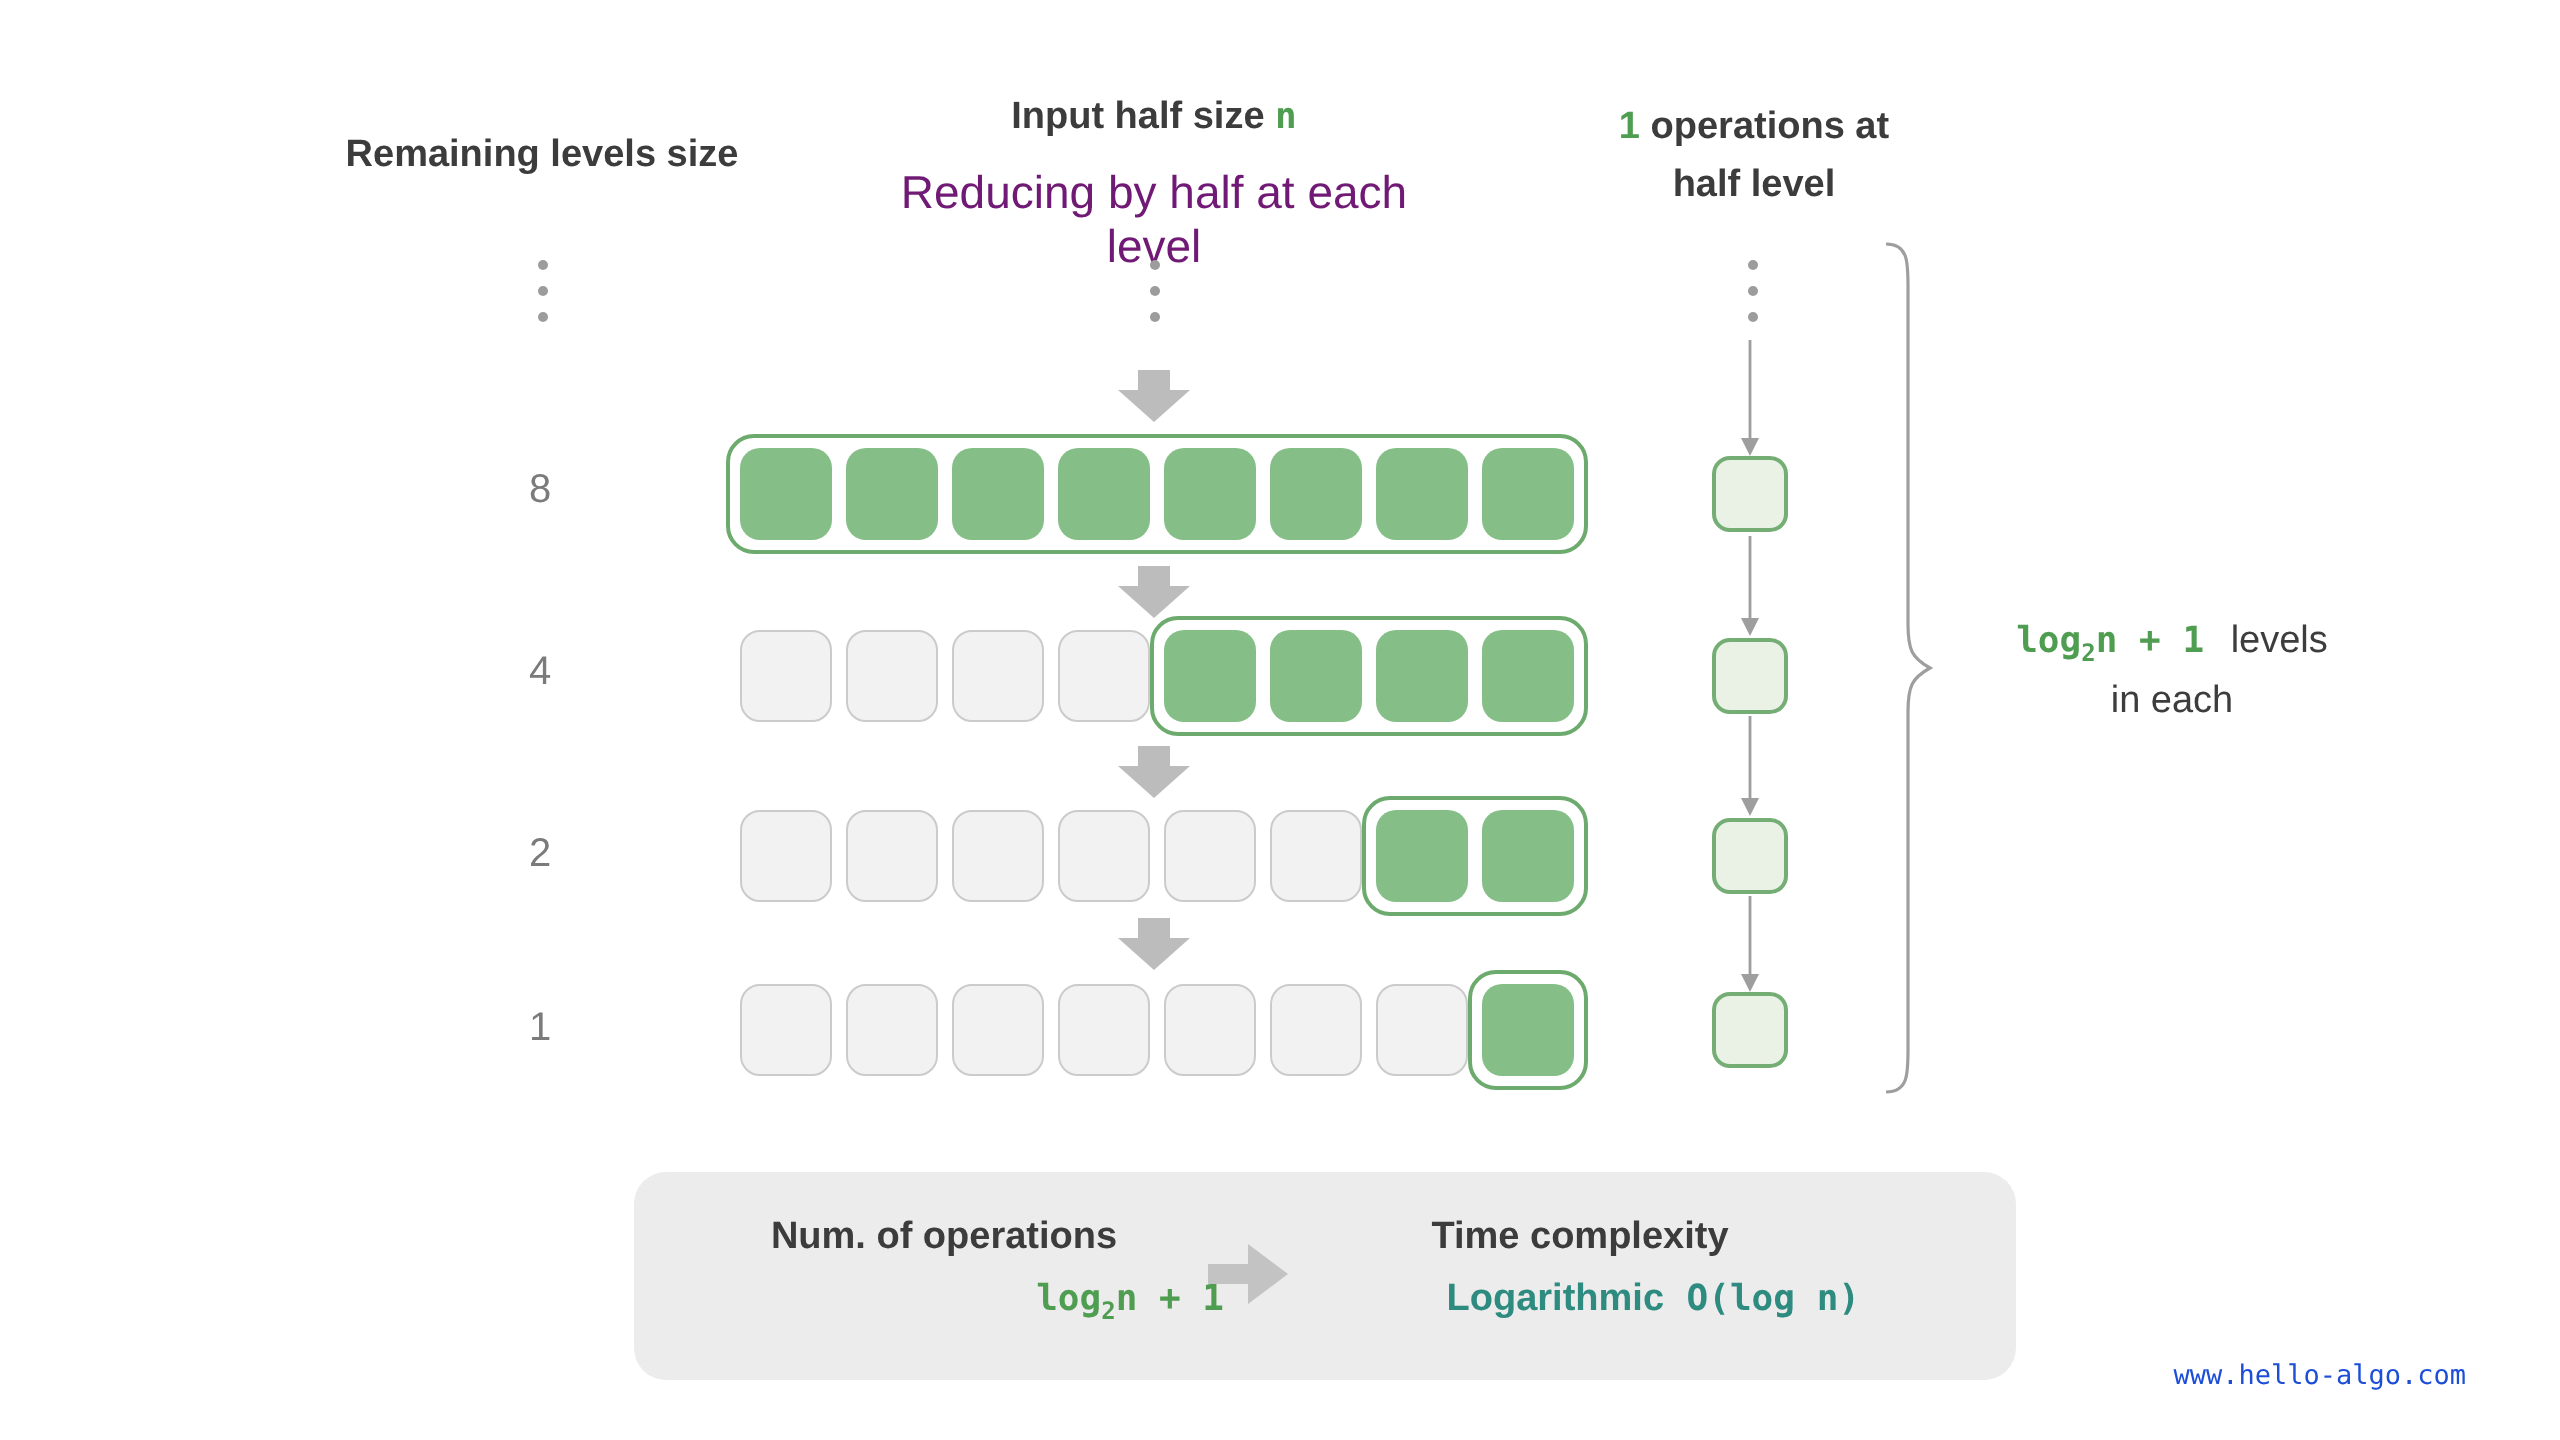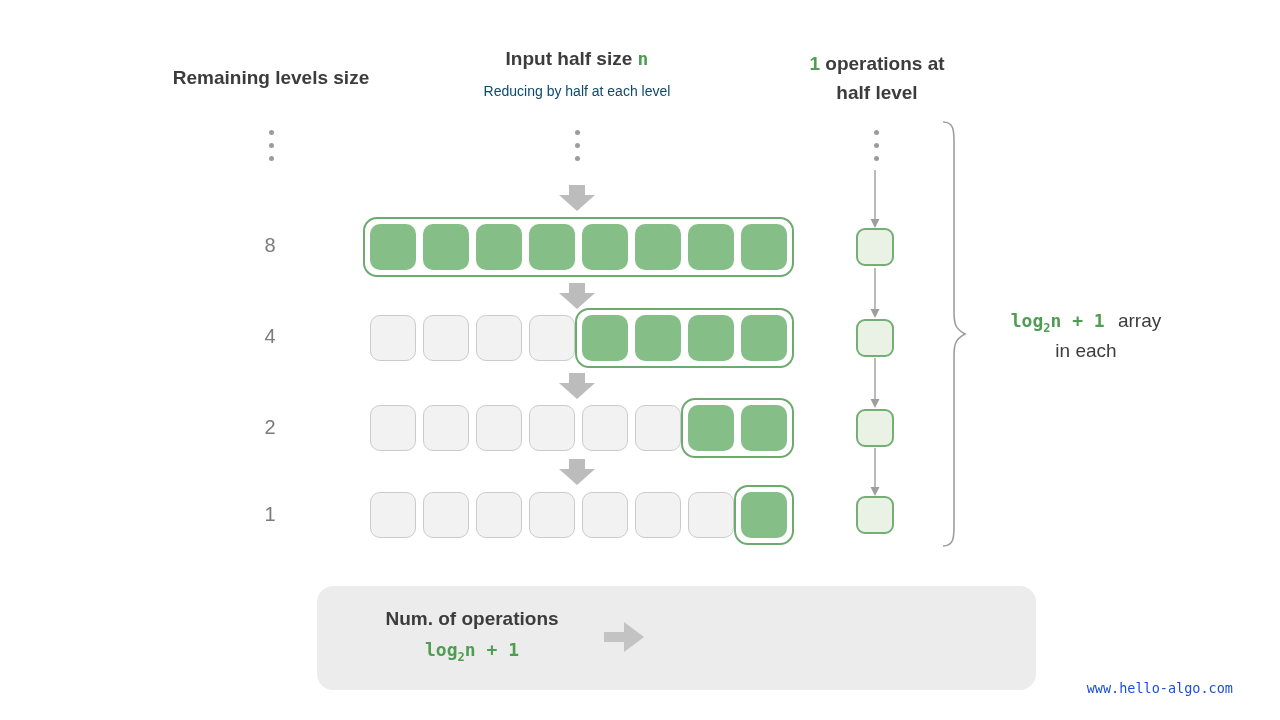--- a/index.html
+++ b/index.html
@@ -3,43 +3,43 @@
 <meta charset="utf-8">
 <style>
   html,body{margin:0;padding:0;}
   body{
     width:1280px;height:720px;position:relative;background:#ffffff;
     font-family:"Liberation Sans", sans-serif;color:#3c3c3c;overflow:hidden;
   }
   .abs{position:absolute;}
   .ctr{text-align:center;}
   .hdr{font-weight:bold;font-size:19px;color:#3c3c3c;line-height:27px;}
-  .subhdr{font-size:14px;color:#0c4a6e;}
+  .subhdr{font-size:23px;color:#701a75;}
   .mono{font-family:"DejaVu Sans Mono", monospace;}
   .green{color:#4f9d51;}
   .teal{color:#2e8b80;}
   .gmono{font-family:"DejaVu Sans Mono", monospace;font-weight:bold;color:#4f9d51;}
   sub.s2{font-size:12px;line-height:0;}
   
   .vdots{width:6px;}
   .vdots .dot{width:5px;height:5px;border-radius:50%;background:#9c9c9c;margin:0 auto 8px auto;}
   
   .row-strip{display:flex;gap:7px;align-items:center;height:46px;}
   .cell{width:46px;height:46px;border-radius:10px;box-sizing:border-box;flex:0 0 46px;}
   .cell.gray{background:#f2f2f2;border:1.5px solid #cbcbcb;}
   .cell.green{background:#85bf87;}
   .wrap{display:flex;gap:7px;padding:5px;border:2px solid #6cab6d;border-radius:14px;
         background:#ffffff;margin:-7px;}
   .row-label{font-size:20px;color:#7b7b7b;width:60px;text-align:center;}
   
   .op-sq{width:38px;height:38px;border-radius:9px;background:#eaf2e6;border:2.5px solid #74ae75;box-sizing:border-box;}
   
-  .sumbox{left:317px;top:586px;width:691px;height:104px;background:#ececec;border-radius:16px;padding-left:28px;}
+  .sumbox{left:317px;top:586px;width:691px;height:104px;background:#ececec;border-radius:16px;}
   .sum-title{font-weight:bold;font-size:19px;color:#3c3c3c;}
-  .sum-formula{margin-top:9px;font-size:18px;}
+  .sum-formula{margin-top:9px;font-size:18px;text-align:right;}
   .watermark{font-family:"DejaVu Sans Mono", monospace;font-size:13.5px;color:#1d4ed8;}
   .brace-label{font-size:19px;color:#3d3d3d;line-height:30px;}
 </style>
 </head>
 <body>
 
 <div class="abs ctr hdr" style="left:121px;top:64px;width:300px;">Remaining levels size</div>
 
 <div class="abs ctr hdr" style="left:427px;top:45px;width:300px;">
   <span>Input half size </span><span class="gmono" style="font-size:18px;">n</span>
@@ -155,29 +155,36 @@
 <div class="abs op-sq" style="left:856px;top:319px;"></div>
 <div class="abs op-sq" style="left:856px;top:409px;"></div>
 <div class="abs op-sq" style="left:856px;top:496px;"></div>
 
 <svg class="abs" style="left:940px;top:119px;" width="28" height="430">
   <path d="M3,3 C14,3 14,12 14,24 L14,193 C14,206 16,210 25,215 C16,220 14,224 14,237 L14,406 C14,418 14,427 3,427" fill="none" stroke="#9e9e9e" stroke-width="1.6"></path>
 </svg>
 
 <div class="abs ctr brace-label" style="left:980px;top:306px;width:212px;">
   <span class="gmono" style="font-size:18px;"><span>log</span><sub class="s2">2</sub><span>n + 1</span></span>
-  <span style="margin-left:8px;">array</span><br>
+  <span style="margin-left:8px;">levels</span><br>
   <span>in each</span>
 </div>
 
 <div class="abs sumbox">
   <div class="abs ctr" style="left:15px;top:22px;width:280px;">
     <div class="sum-title">Num. of operations</div>
     <div class="sum-formula gmono">
       <span>log</span><sub class="s2">2</sub><span>n + 1</span>
     </div>
   </div>
   <svg class="abs" style="left:287px;top:36px;" width="40" height="30">
     <polygon points="0,10 20,10 20,0 40,15 20,30 20,20 0,20" fill="#c3c3c3"></polygon>
     </svg>
+  <div class="abs ctr" style="left:333px;top:22px;width:280px;">
+    <div class="sum-title">Time complexity</div>
+    <div class="sum-formula teal" style="font-weight:bold;font-size:19px;">
+      <span>Logarithmic</span>
+      <span class="mono" style="font-size:18px;margin-left:6px;">O(log n)</span>
+    </div>
+  </div>
 </div>
 
 <div class="abs watermark" style="right:47px;top:680px;">www.hello-algo.com</div>
 
 </body></html>

